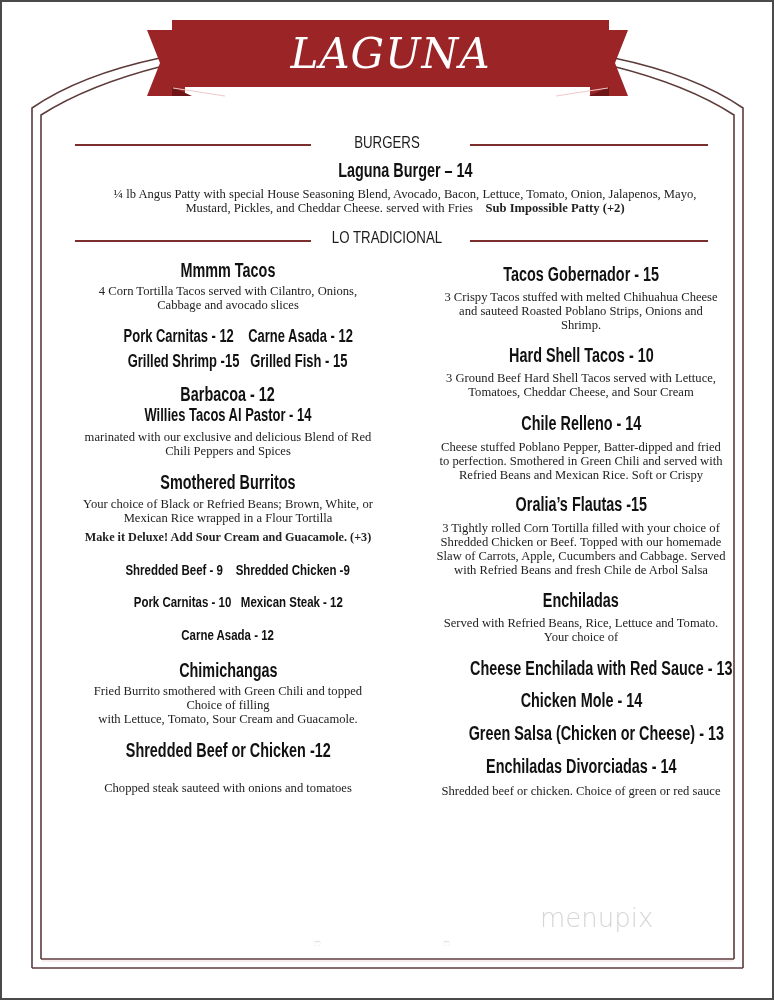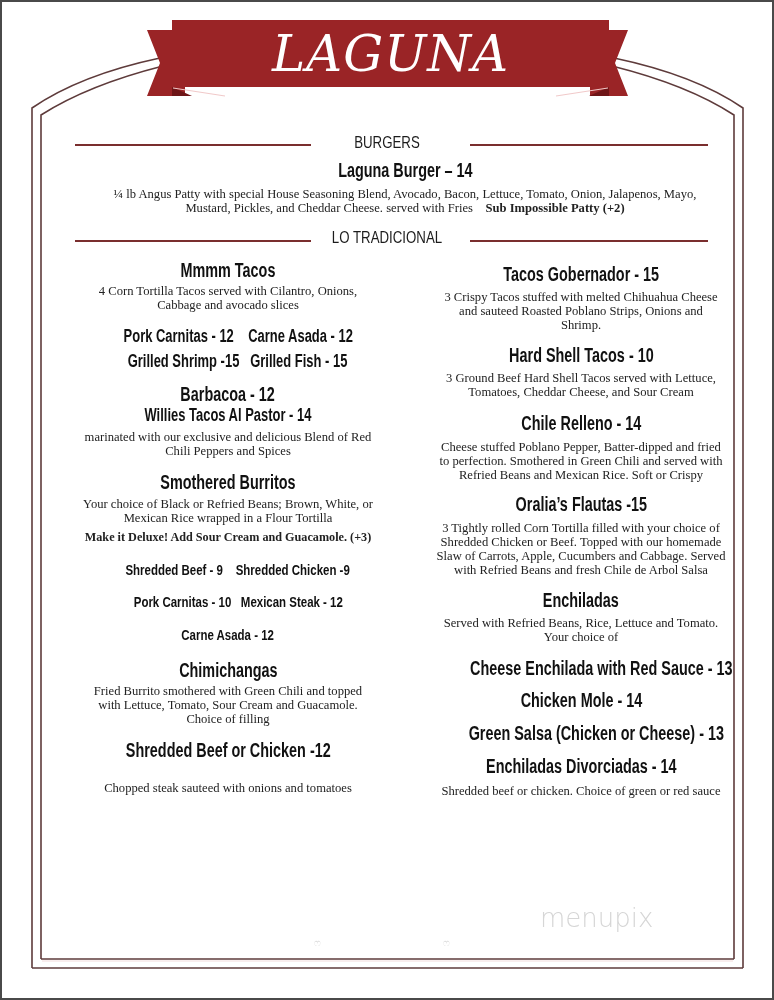--- a/index.html
+++ b/index.html
@@ -5,21 +5,21 @@
   * { box-sizing: border-box; margin: 0; padding: 0; }
   html, body { width: 774px; height: 1000px; background: #ffffff; overflow: hidden; }
   body { position: relative; font-family: "Liberation Serif", serif; color: #1c1c1c; }
   .page-border { position: absolute; left: 0; top: 0; width: 774px; height: 1000px; border: 2px solid #4a4a4a; pointer-events: none; }
   svg.frame { position: absolute; left: 0; top: 0; }
 
   .ribbon-title {
     position: absolute; left: 172px; top: 20px; width: 437px; height: 67px;
     display: flex; align-items: center; justify-content: center;
     color: #ffffff; font-family: "DejaVu Serif", serif; font-style: italic;
-    font-size: 50px; letter-spacing: 1px; font-weight: normal;
+    font-size: 42px; letter-spacing: 1px; font-weight: normal;
   }
   .sec-head {
     position: absolute; left: 0; width: 774px; text-align: center;
     font-family: "Liberation Sans", sans-serif; font-size: 17px; color: #1c1c1c;
     transform: scaleX(0.78);
   }
   .divider { position: absolute; height: 2px; background: #7a2e2e; }
 
   .center-block { position: absolute; text-align: center; padding-left: 36px; }
   .title-lg {
@@ -145,22 +145,22 @@
   </span>
 </div>
 <div class="center-block" style="left:10px;width:400px;top:626px;">
   <span class="title-sm">Carne Asada - 12</span>
 </div>
 
 <div class="center-block" style="left:10px;width:400px;top:660px;">
   <div class="row"><span class="title-lg">Chimichangas</span></div>
   <div class="desc" style="margin-top:3px;">
     <div class="row">Fried Burrito smothered with Green Chili and topped</div>
+    <div class="row">Choice of filling</div>
     <div class="row">with Lettuce, Tomato, Sour Cream and Guacamole.</div>
-    <div class="row">Choice of filling</div>
   </div>
 </div>
 <div class="center-block" style="left:10px;width:400px;top:740px;">
   <span class="title-lg">Shredded Beef or Chicken -12</span>
 </div>
 
 <div class="center-block" style="left:10px;width:400px;top:777px;">
   <div class="desc" style="margin-top:4px;">Chopped steak sauteed with onions and tomatoes</div>
 </div>
 

